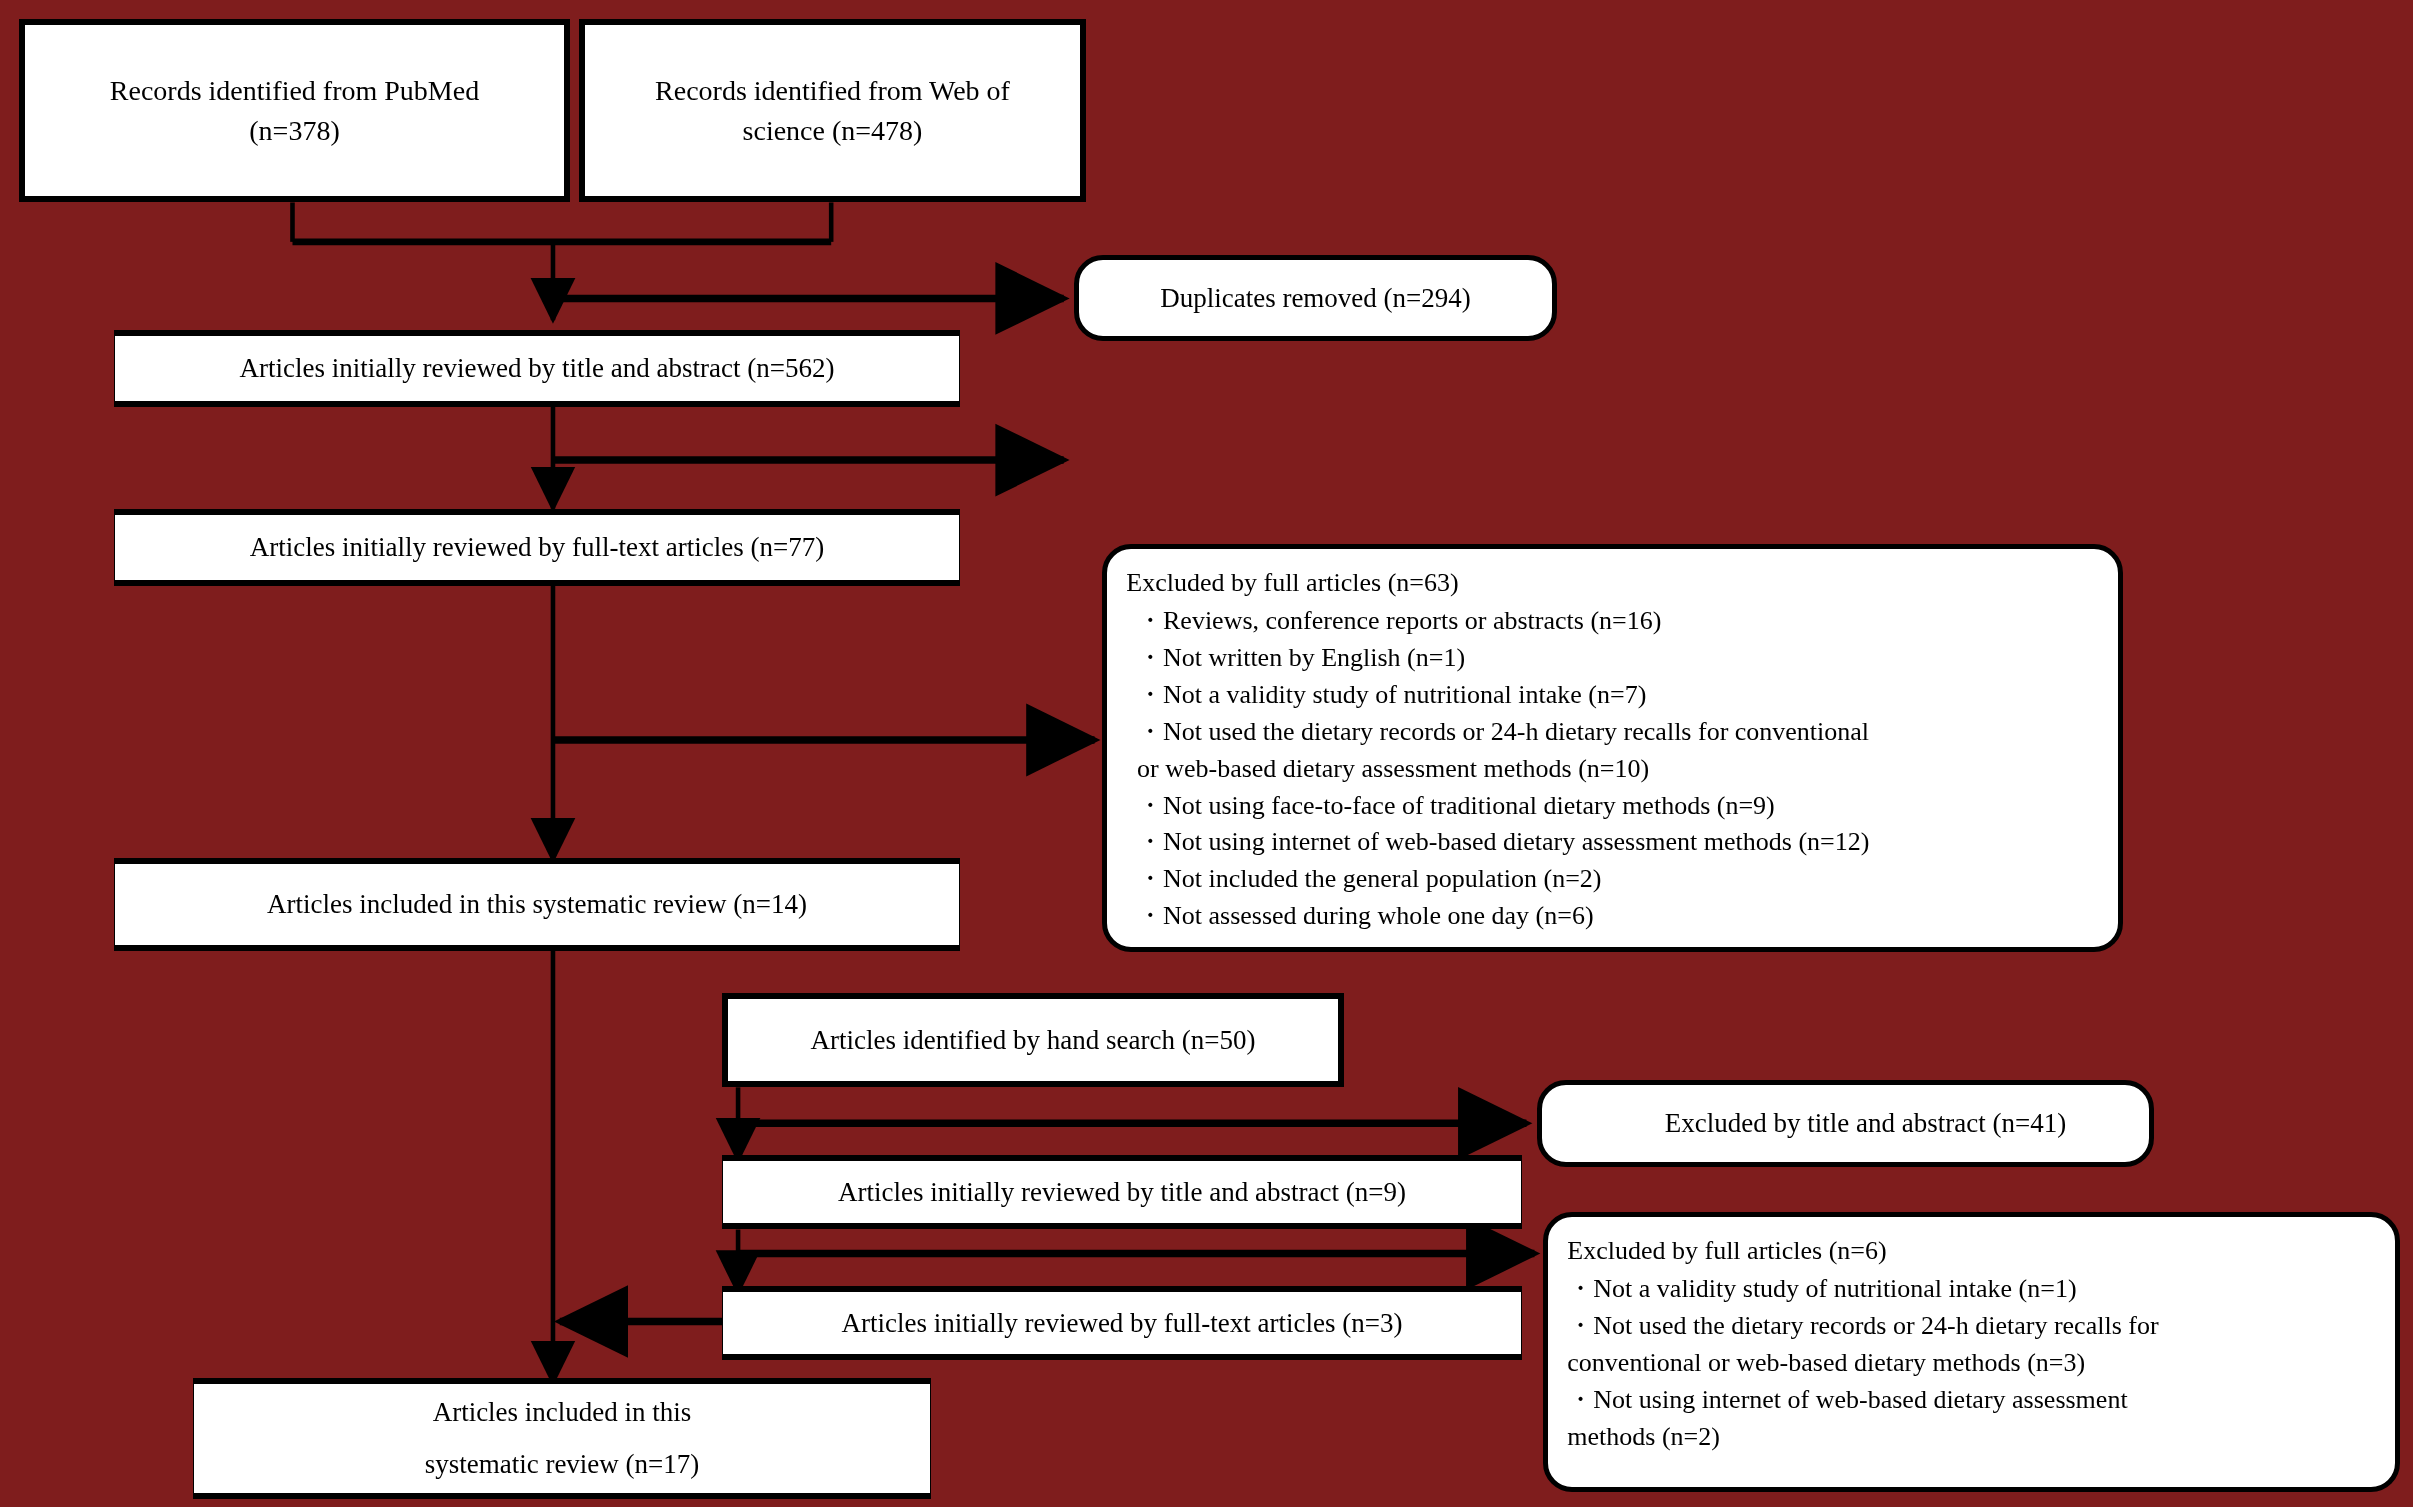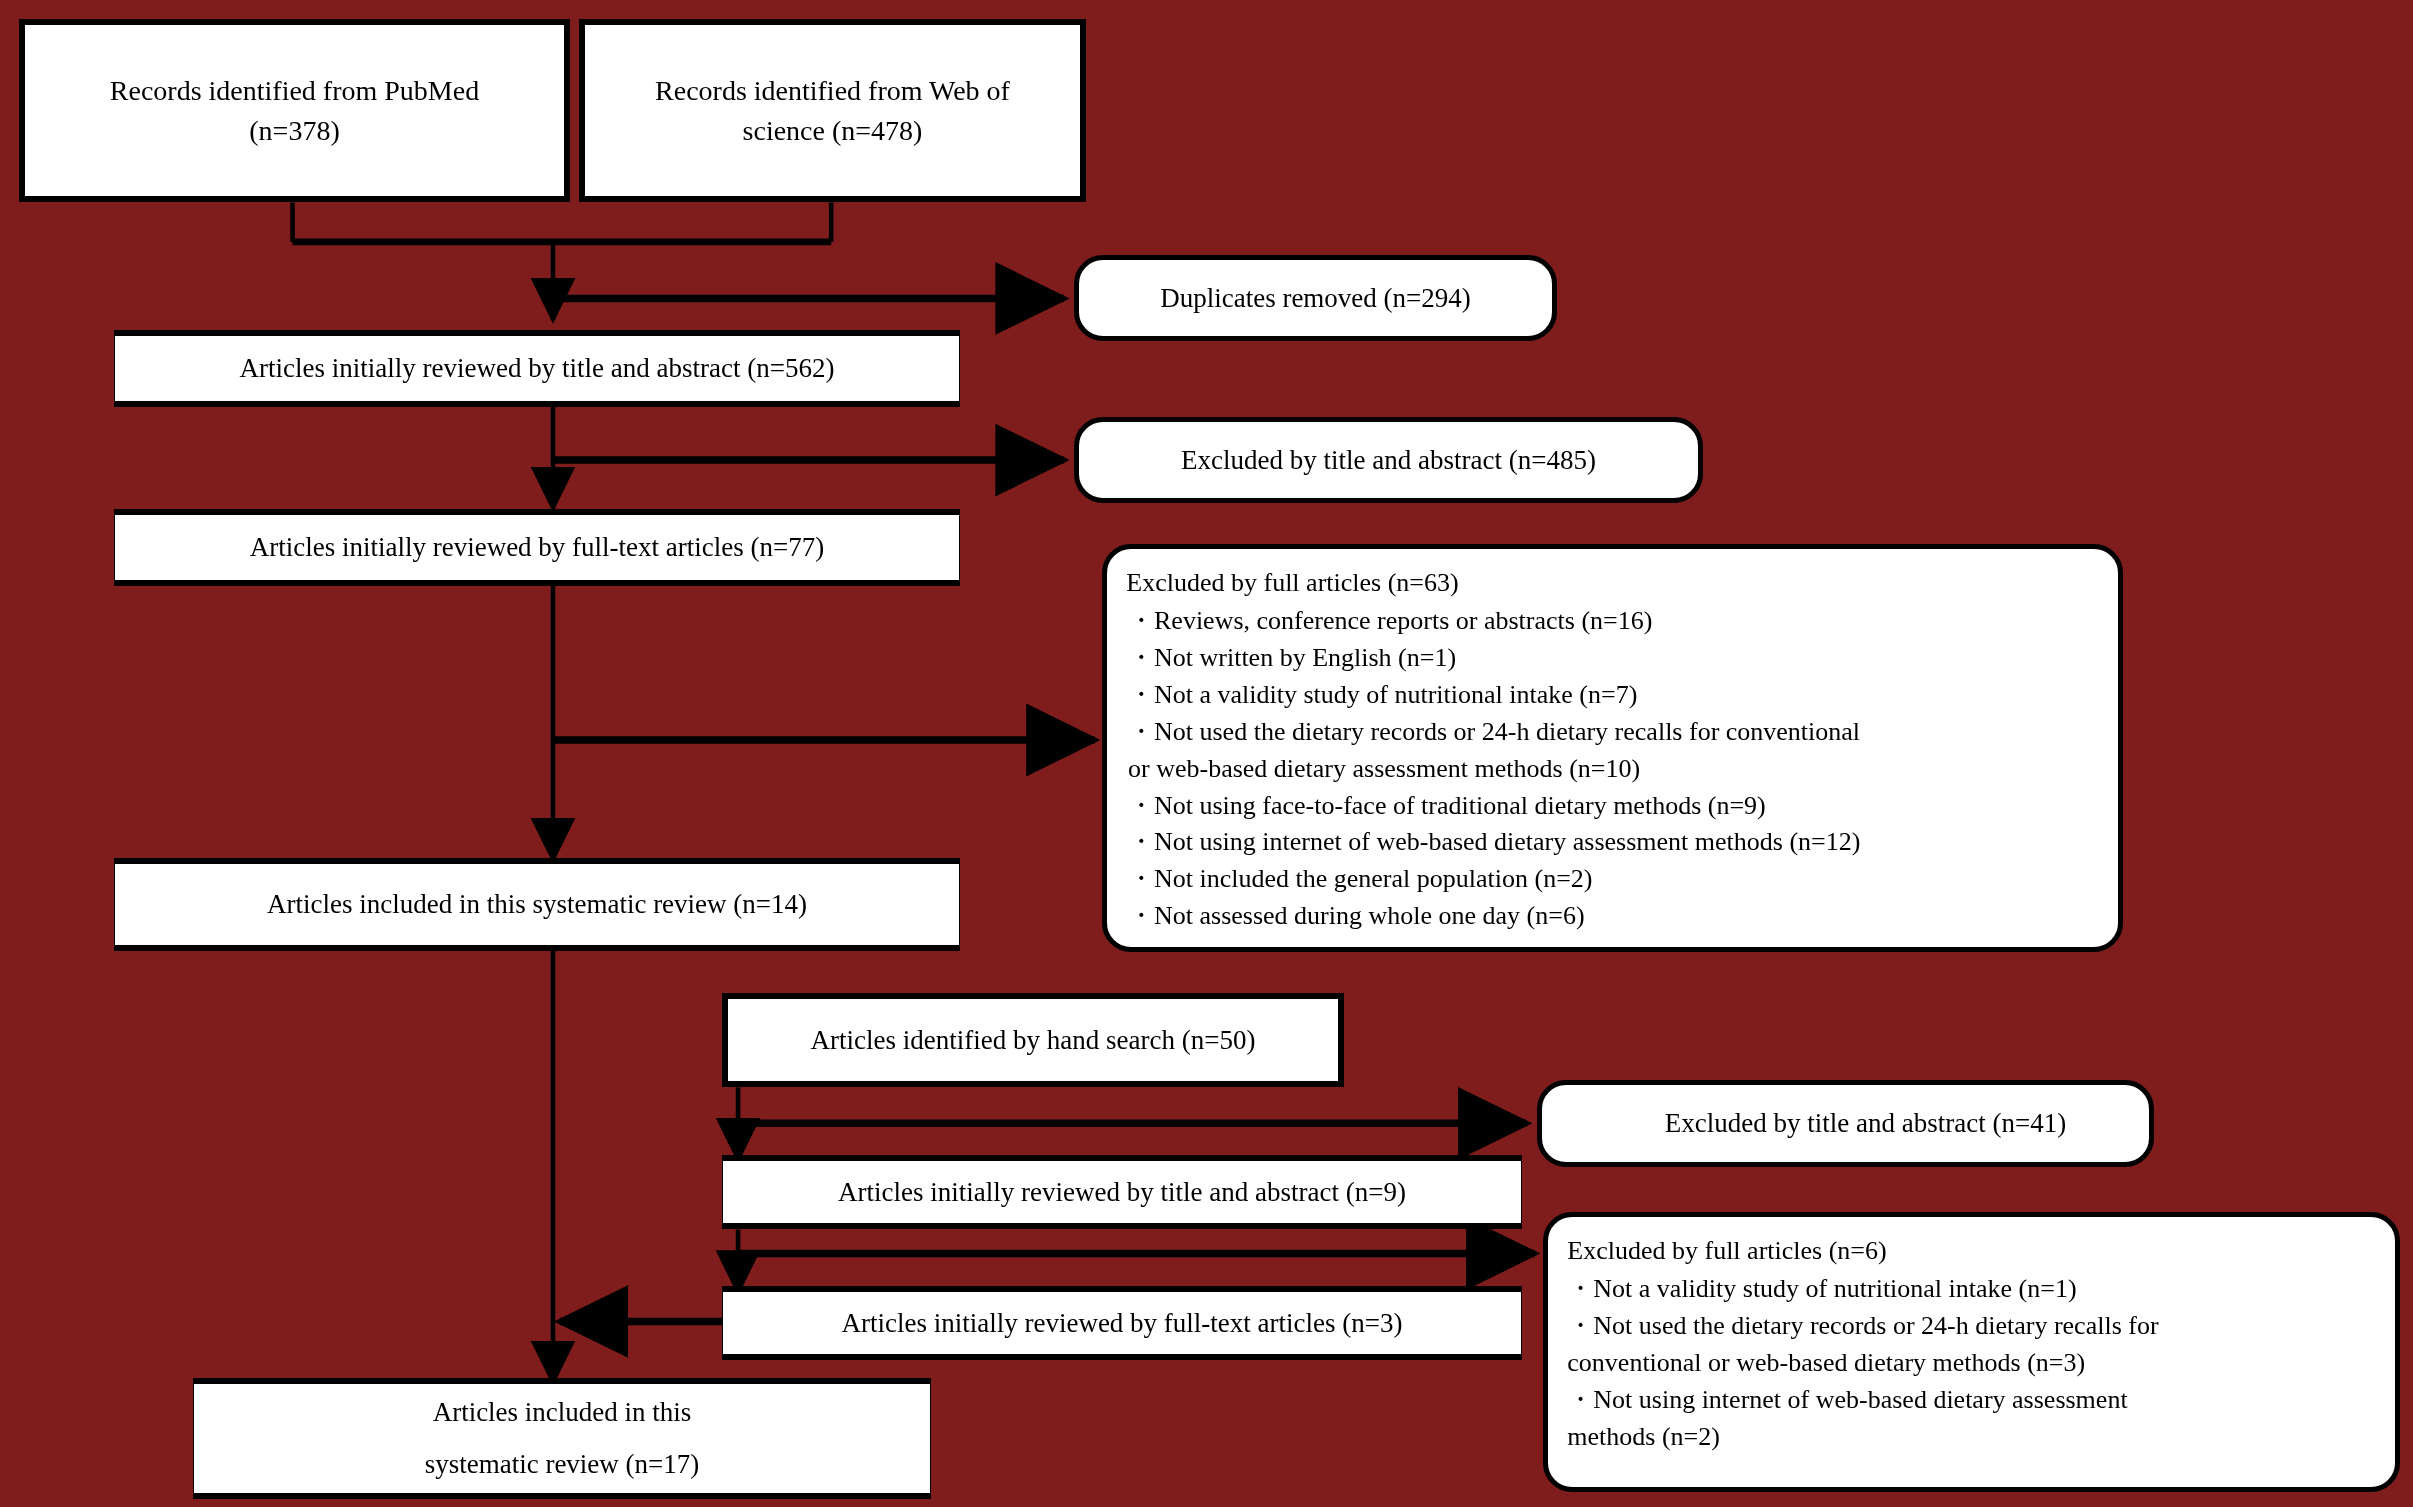--- a/index.html
+++ b/index.html
@@ -81,31 +81,28 @@
   </div>
 
   <div class="node rounded ctr t-lg" style="left:1074px;top:255px;width:483px;height:86px;">
     <span>Duplicates removed (n=294)</span>
   </div>
 
   <div class="node rect-band ctr t-lg" style="left:114px;top:330px;width:846px;height:77px;">
     <span>Articles initially reviewed by title and abstract (n=562)</span>
   </div>
 
-  <div class="node rounded ctr t-lg" style="left:1074px;top:417px;width:629px;height:86px;">
-    <span>Excluded by title and abstract (n=485)</span>
-  </div>
 
   <div class="node rect-band ctr t-lg" style="left:114px;top:509px;width:846px;height:77px;">
     <span>Articles initially reviewed by full-text articles (n=77)</span>
   </div>
 
   <div class="node rounded lft pad t-md" style="left:1102px;top:544px;width:1021px;height:408px;flex-direction:column;">
     <div style="margin:3.4px 0 1.1px 2.3px;">Excluded by full articles (n=63)</div>
-    <div class="excl-body" style="margin-left:4px;">・Reviews, conference reports or abstracts (n=16)
+    <div class="excl-body" style="margin-left:13px;">・Reviews, conference reports or abstracts (n=16)
 ・Not written by English (n=1)
 ・Not a validity study of nutritional intake (n=7)
 ・Not used the dietary records or 24-h dietary recalls for conventional
 or web-based dietary assessment methods (n=10)
 ・Not using face-to-face of traditional dietary methods (n=9)
 ・Not using internet of web-based dietary assessment methods  (n=12)
 ・Not included the general population (n=2)
 ・Not assessed during whole one day (n=6)</div>
   </div>
 

